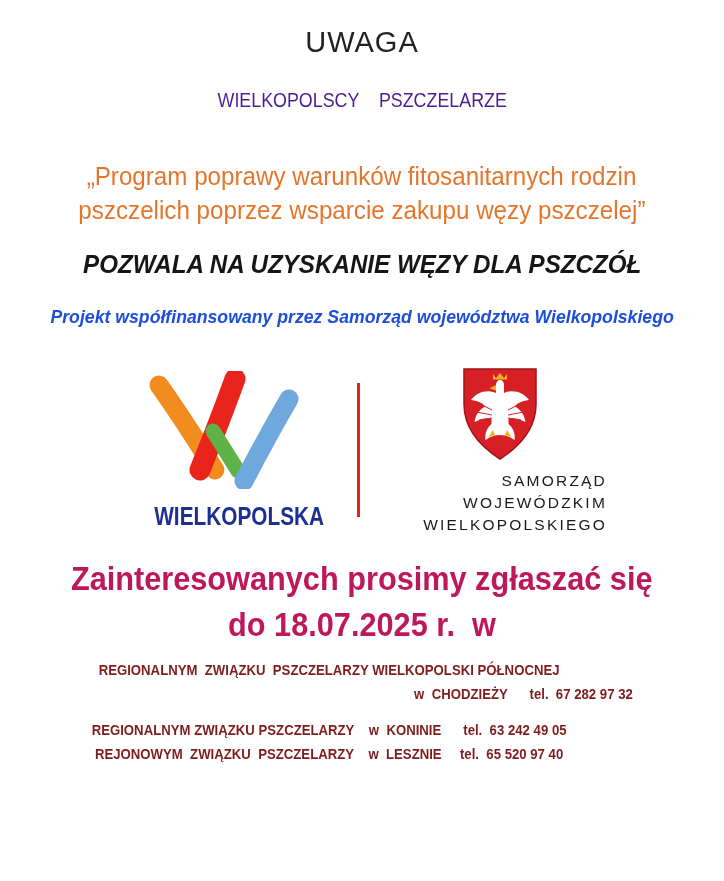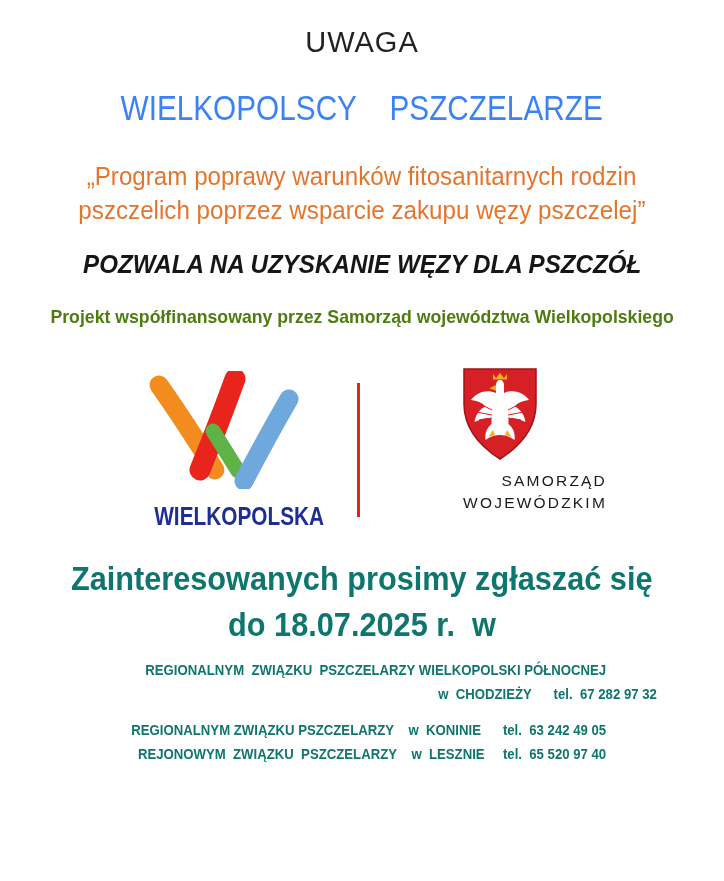--- a/index.html
+++ b/index.html
@@ -8,37 +8,37 @@
     font-family:"Liberation Sans",sans-serif;color:#1f1f1f;
   }
   .center{position:absolute;left:0;right:0;text-align:center;}
   .pre{white-space:pre;}
   .sx80{display:inline-block;transform:scaleX(.80);transform-origin:50% 50%;}
   .sx85{display:inline-block;transform:scaleX(.85);transform-origin:50% 50%;}
   .sx93{display:inline-block;transform:scaleX(.93);transform-origin:50% 50%;}
   .sxL{transform:scaleX(.85);transform-origin:0 50%;}
 
   .title-attention{top:26px;font-size:29px;letter-spacing:1px;color:#222;}
-  .title-audience{top:88px;font-size:35px;color:#3b82f6;}
+  .title-audience{top:88px;font-size:21px;color:#4c1d95;}
   .program-quote{top:159px;font-size:26px;line-height:34px;color:#E5752B;}
   .program-benefit{top:249px;font-size:26px;font-weight:bold;color:#161616;font-style:italic;}
-  .cofinance{top:306px;font-size:19px;font-weight:bold;color:#4d7c0f;}
+  .cofinance{top:306px;font-size:19px;font-weight:bold;font-style:italic;color:#1d4ed8;}
 
   .w-logo{position:absolute;left:143px;top:371px;}
   .wordmark{position:absolute;left:133px;top:501px;width:178px;
             font-size:26px;font-weight:bold;color:#1D2F91;}
   .logo-divider{position:absolute;left:357px;top:383px;width:3px;height:134px;background:#E1251B;}
   .crest{position:absolute;left:458px;top:366px;}
   .samorzad{position:absolute;left:397px;top:470px;width:210px;text-align:right;
             font-size:15.5px;line-height:22px;letter-spacing:2.2px;color:#1a1a1a;}
 
-  .cta{top:556px;font-size:33px;font-weight:bold;line-height:46px;color:#0f766e;}
+  .cta{top:556px;font-size:33px;font-weight:bold;line-height:46px;color:#be185d;}
 
-  .contact-list{position:absolute;left:52px;top:658px;right:20px;text-align:right;
-                font-size:15.5px;font-weight:bold;line-height:24px;color:#0f766e;}
+  .contact-list{position:absolute;left:52px;top:658px;right:20px;text-align:center;
+                font-size:15.5px;font-weight:bold;line-height:24px;color:#7f1d1d;}
   .contact-block{margin:0 0 12px 0;}
   .contact-line{white-space:pre;}
   .indent{margin-left:338px;}
 </style>
 </head>
 <body>
 
 <div class="poster">
 
   <div class="center title-attention">UWAGA</div>
@@ -89,20 +89,21 @@
       <path d="M38 19 L31.5 22.2 L38 24.8 Z" fill="#F2B01E"></path>
       <path d="M18 36 L34 44 M18.5 46 L34 49 M21 54 L34 52" stroke="#D71F26" stroke-width="1" fill="none"></path>
       <path d="M66 36 L50 44 M65.5 46 L50 49 M63 54 L50 52" stroke="#D71F26" stroke-width="1" fill="none"></path>
       <path d="M35 64 L30.5 71 L37 69 Z" fill="#F2B01E"></path>
       <path d="M49 64 L53.5 71 L47 69 Z" fill="#F2B01E"></path>
     </svg>
   </div>
   <div class="samorzad">
     <div>SAMORZĄD</div>
     <div>WOJEWÓDZKIM</div>
+    <div>WIELKOPOLSKIEGO</div>
   </div>
 
   <div class="center cta">
     <span class="sx93 pre">Zainteresowanych prosimy zgłaszać się</span><br>
     <span class="sx93 pre">do 18.07.2025 r.  w</span>
   </div>
 
   <div class="contact-list">
     <div class="contact-block">
       <div class="contact-line sxL">REGIONALNYM  ZWIĄZKU  PSZCZELARZY WIELKOPOLSKI PÓŁNOCNEJ</div>

